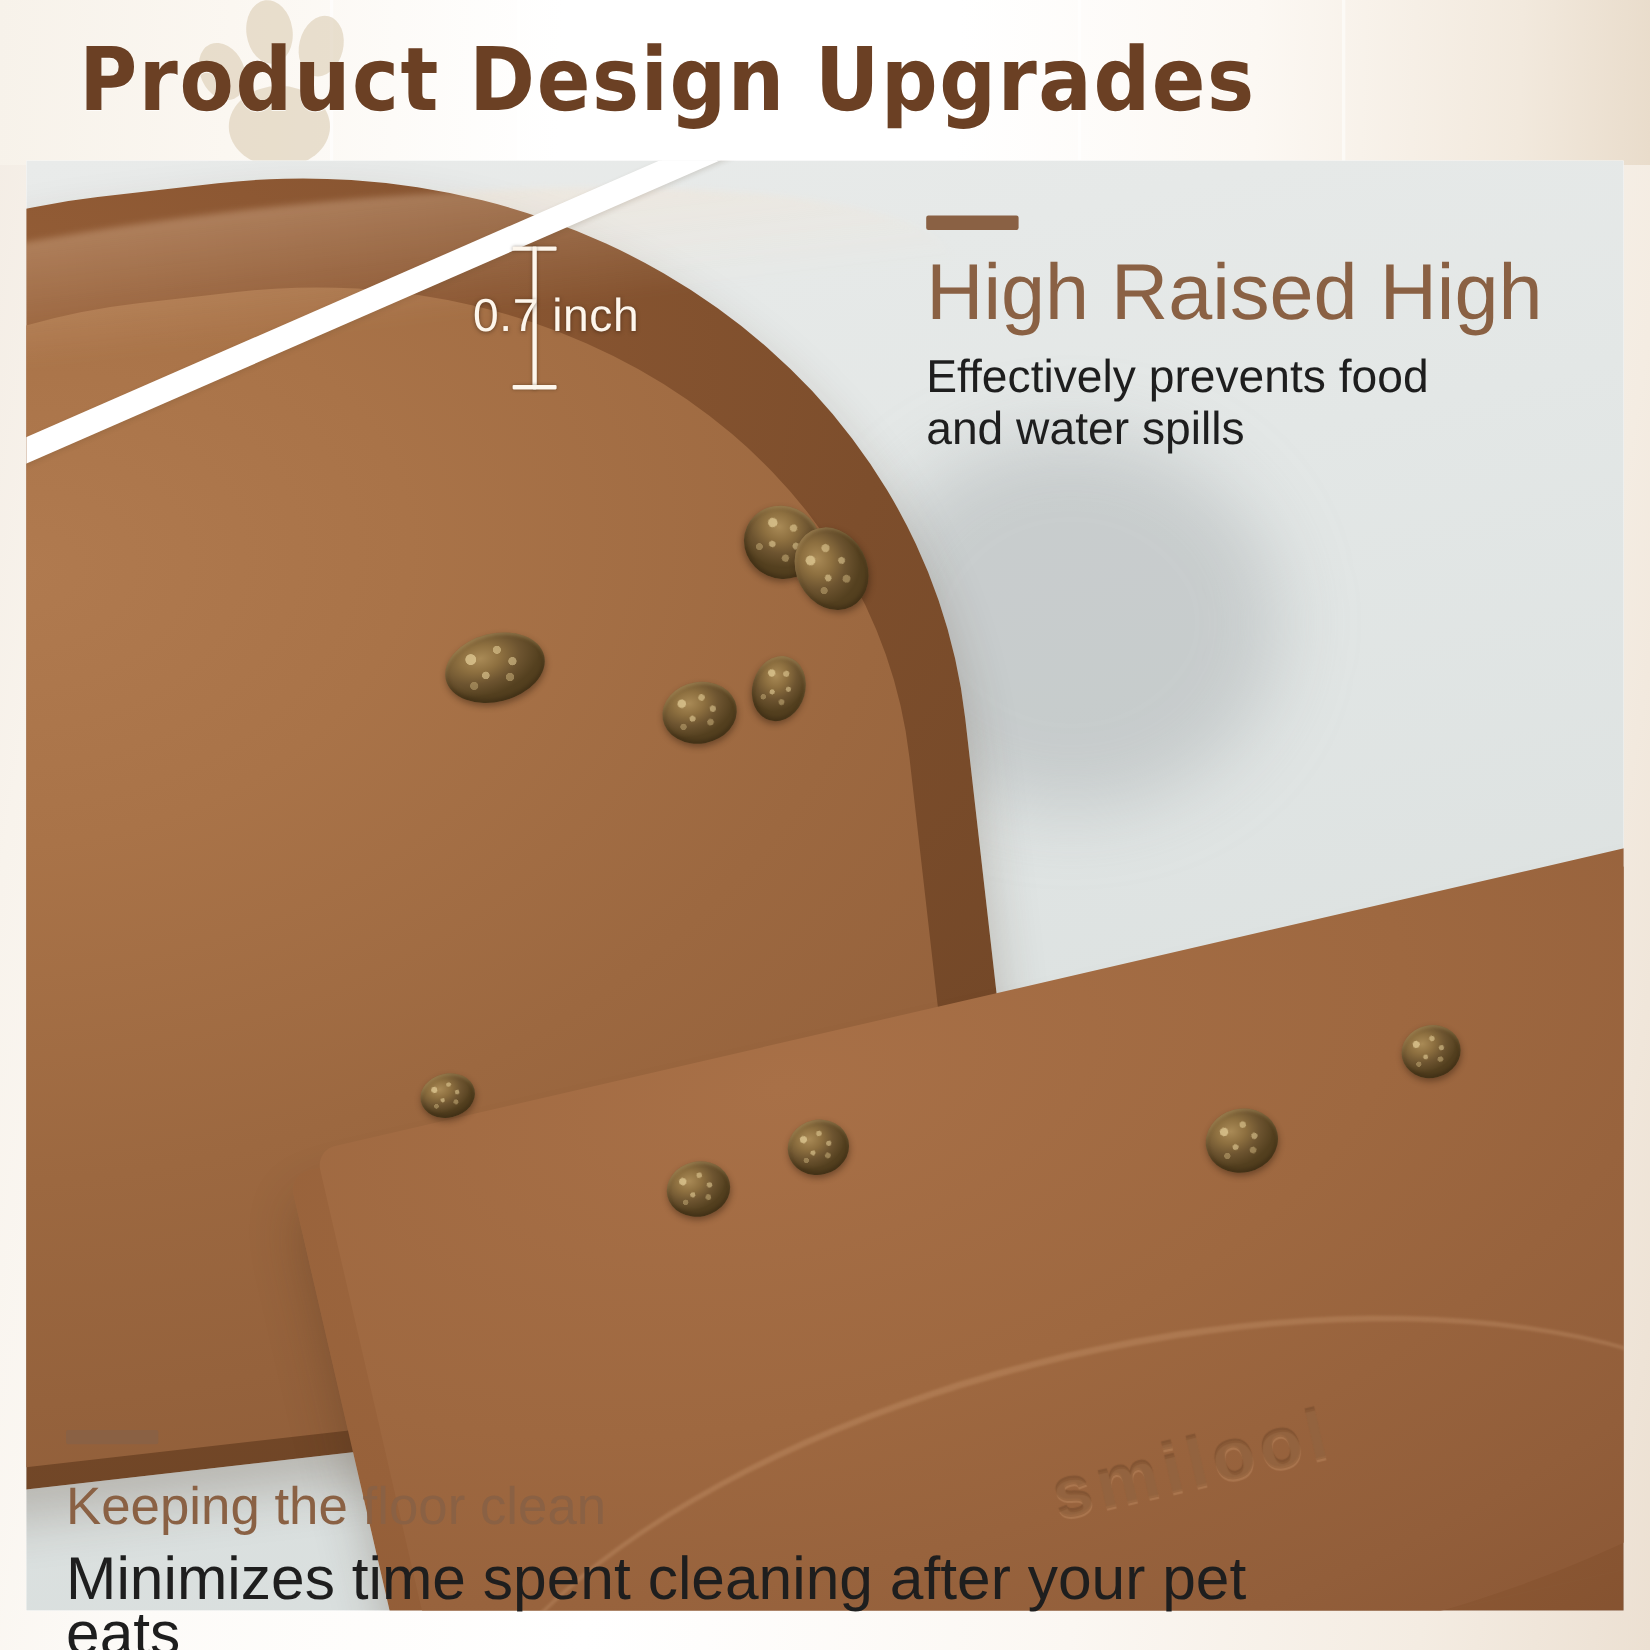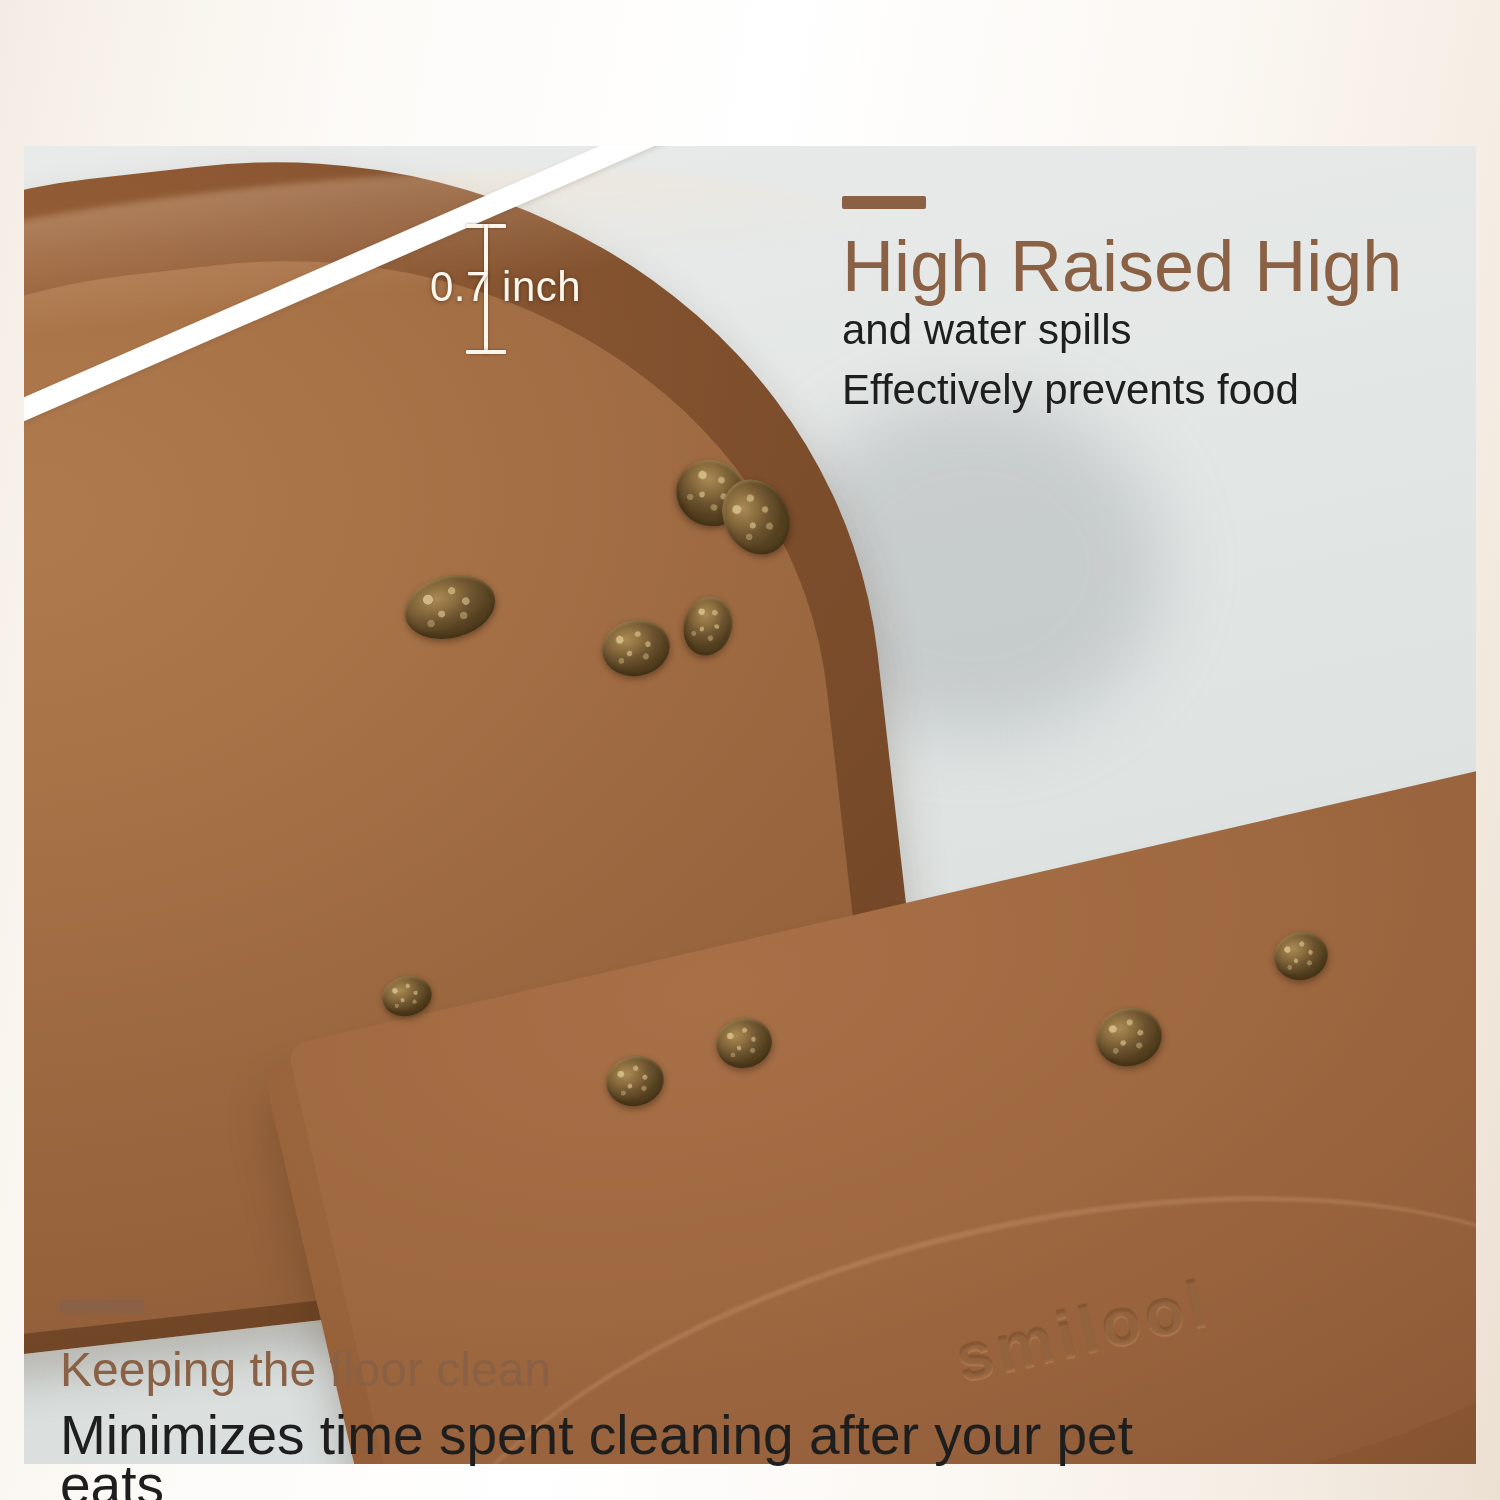--- a/index.html
+++ b/index.html
@@ -124,20 +124,37 @@
     font-size:64px;letter-spacing:5px;color:rgba(140,92,56,.55);
     font-family:"Liberation Sans",sans-serif;font-weight:600;
     text-shadow:0 2px 1px rgba(255,205,160,.22),0 -2px 1px rgba(70,44,24,.3);
     opacity:.85;}
 </style>
 </head>
 <body>
 
 <div class="canvas">
 
+  <div class="header">
+    <div class="header-bg"></div>
+    <div class="hstripe" style="left:300px"></div>
+    <div class="hstripe" style="left:470px"></div>
+    <div class="hstripe" style="left:700px"></div>
+    <div class="hstripe" style="left:980px"></div>
+    <div class="hstripe" style="left:1220px"></div>
+
+    <div class="paw" style="left:178px;top:-8px;width:150px;height:160px">
+      <div class="pad" style="left:4px;top:46px;width:40px;height:54px;transform:rotate(-24deg)"></div>
+      <div class="pad" style="left:46px;top:8px;width:42px;height:58px;transform:rotate(-8deg)"></div>
+      <div class="pad" style="left:94px;top:22px;width:40px;height:56px;transform:rotate(14deg)"></div>
+      <div class="pad" style="left:30px;top:86px;width:92px;height:74px"></div>
+    </div>
+
+    <div class="title">Product Design Upgrades</div>
+  </div>
 
   <div class="frame">
     <div class="photo">
 
       <div class="scene-top"></div>
       <div class="scene-bottom"></div>
 
       <div class="shadow-soft" style="left:760px;top:250px;width:380px;height:340px;background:rgba(150,155,158,.34)"></div>
       <div class="shadow-soft" style="left:1010px;top:1010px;width:430px;height:260px;background:rgba(120,120,112,.38)"></div>
 
@@ -173,22 +190,22 @@
         <div class="cap" style="left:-18px;top:126px"></div>
       </div>
       <div class="dim-label" style="left:406px;top:120px">0.7 inch</div>
 
     </div>
   </div>
 
   <div class="callout" id="callout-edges" style="left:842px;top:196px;width:640px">
     <div class="cl-rule"></div>
     <div class="cl-title">High Raised High</div>
+    <div class="cl-sub">Effectively prevents food</div>
     <div class="cl-sub" style="margin-top:0">and water spills</div>
-    <div class="cl-sub">Effectively prevents food</div>
   </div>
 
   <div class="callout" id="callout-floor" style="left:60px;top:1300px;width:1180px">
     <div class="cl-rule"></div>
     <div class="cl-title">Keeping the floor clean</div>
     <div class="cl-sub">Minimizes time spent cleaning after your pet eats</div>
   </div>
 
 </div>
 

